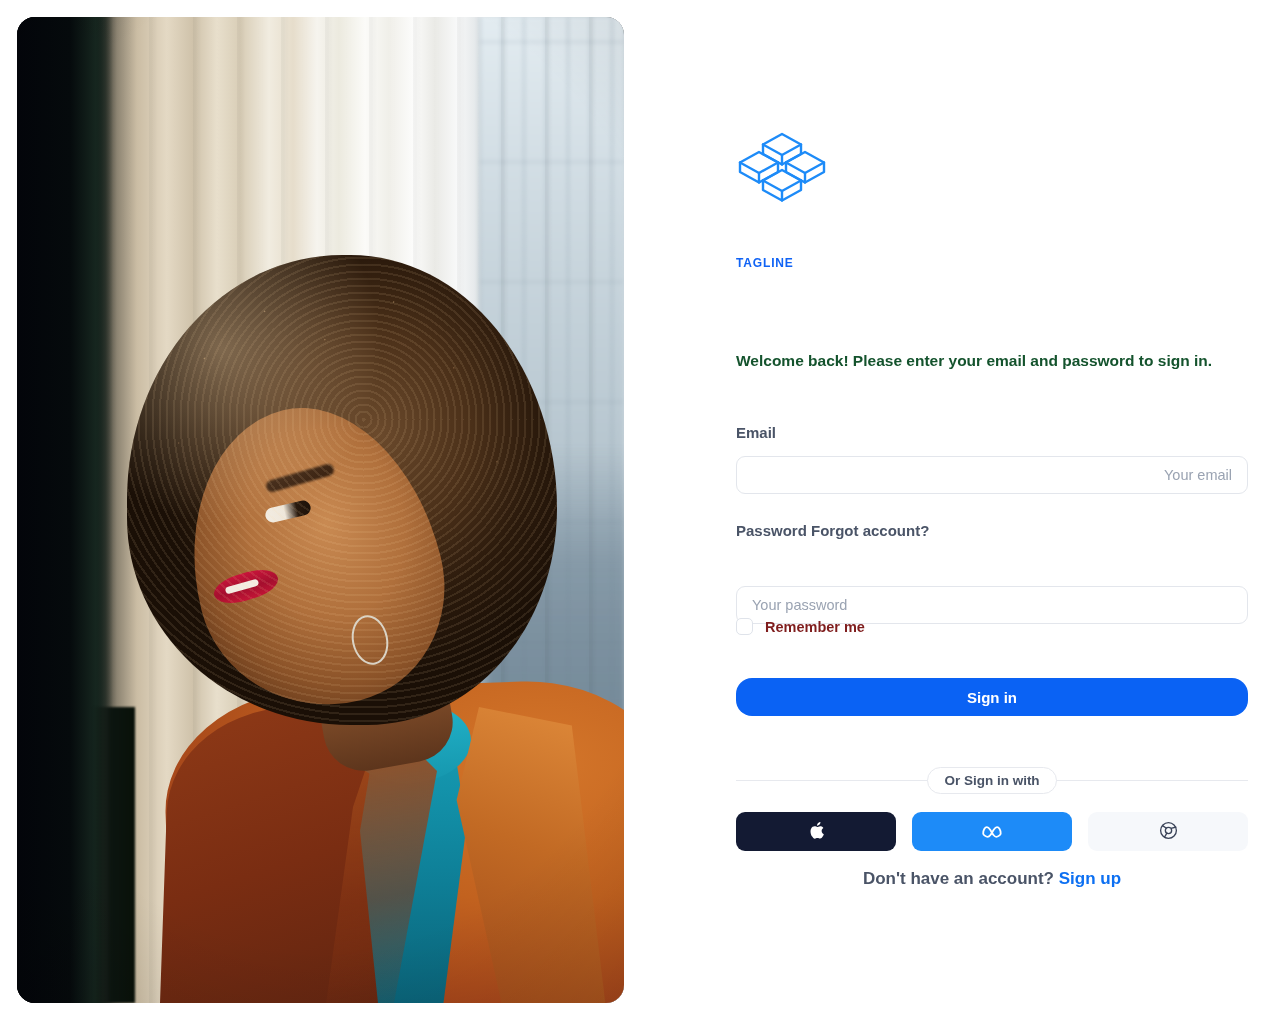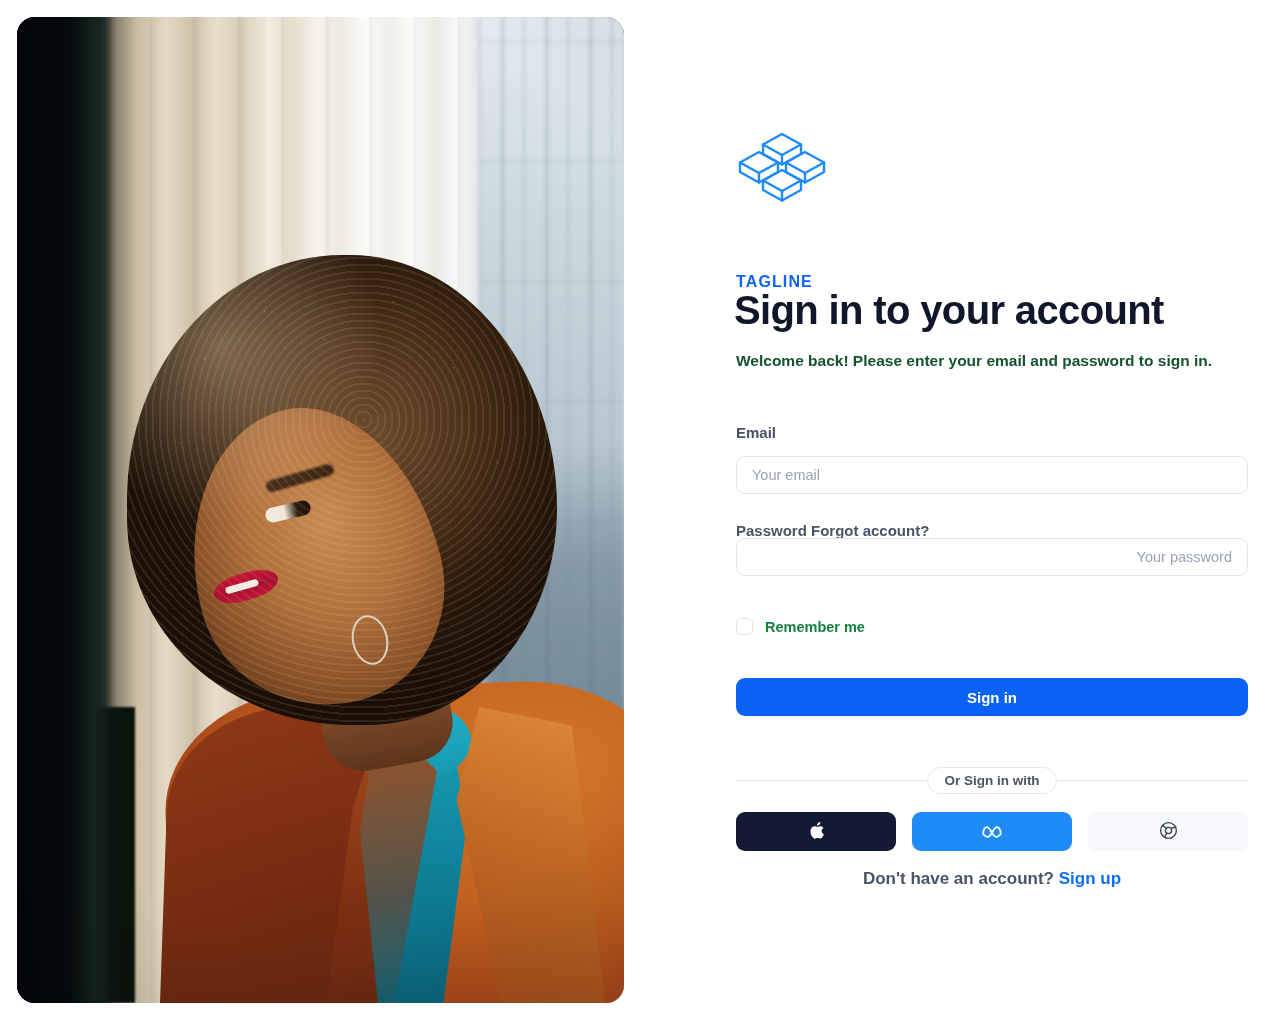--- a/index.html
+++ b/index.html
@@ -225,23 +225,22 @@
     left: 736px;
     top: 0;
     width: 512px;
     height: 1020px;
   }
 
   .logo-mark { position: absolute; left: 0; top: 130px; }
 
   .tagline {
     position: absolute; left: 0; top: 256px;
-    font-size: 16px; font-weight: bold; letter-spacing: .07em;
+    font-size: 12px; font-weight: bold; letter-spacing: .07em;
     color: #1063f5;
-    margin-top: 17px;
   }
 
   .page-title {
     position: absolute; left: -2px; top: 288px;
     font-size: 40px; font-weight: bold; letter-spacing: -.016em;
     color: #10172a; line-height: 1.1;
   }
 
   .subtitle {
     position: absolute; left: 0; top: 350px;
@@ -260,37 +259,37 @@
     border: 1px solid #e3e6ec;
     border-radius: 9px;
     background: #ffffff;
     padding: 0 15px;
     font-family: "Liberation Sans", sans-serif;
     font-size: 14.5px;
     color: #1f2937;
     outline: none;
   }
   .text-input::placeholder { color: #9aa3b2; }
-  .input-email    { top: 456px; }
-  .input-password { top: 538px; text-align: right; }
+  .input-email    { top: 456px; text-align: right; }
+  .input-password { top: 586px; }
 
   .remember-row {
     position: absolute; left: 0; top: 618px;
     display: flex; align-items: center; gap: 12px;
   }
   .checkbox {
     width: 17px; height: 17px;
     border: 1px solid #dfe3ea; border-radius: 5px; background: #fff;
   }
-  .remember-label { font-size: 14.5px; font-weight: bold; color: #15803d; }
+  .remember-label { font-size: 14.5px; font-weight: bold; color: #7f1d1d; }
 
   .signin-button {
     position: absolute; left: 0; top: 678px;
     width: 512px; height: 38px;
-    background: #0a62f4; border: none; border-radius: 9px;
+    background: #0a62f4; border: none; border-radius: 16px;
     color: #ffffff; font-size: 15px; font-weight: bold;
     font-family: "Liberation Sans", sans-serif;
     cursor: pointer;
   }
 
   .divider-wrap {
     position: absolute; left: 0; top: 766px; width: 512px; height: 28px;
     display: flex; align-items: center; justify-content: center;
   }
   .divider-line {
@@ -379,21 +378,20 @@
         <path d="M88 32.5 L88 42 L69 52.5"></path>
 
         <path d="M46 40 L65 50.5 L46 61 L27 50.5 Z"></path>
         <path d="M27 50.5 L27 60 L46 70.5 L46 61"></path>
         <path d="M65 50.5 L65 60 L46 70.5"></path>
       </svg>
     </div>
 
     <div class="tagline">TAGLINE</div>
 
-    <h1 class="page-title">Sign in to your account</h1>
 
     <p class="subtitle">Welcome back! Please enter your email and password to sign in.</p>
 
     <label class="field-label label-email">Email</label>
     <input class="text-input input-email" type="email" placeholder="Your email" style="">
 
     <label class="field-label label-password">Password Forgot account?</label>
     <input class="text-input input-password" type="password" placeholder="Your password" style="">
 
     <div class="remember-row">

